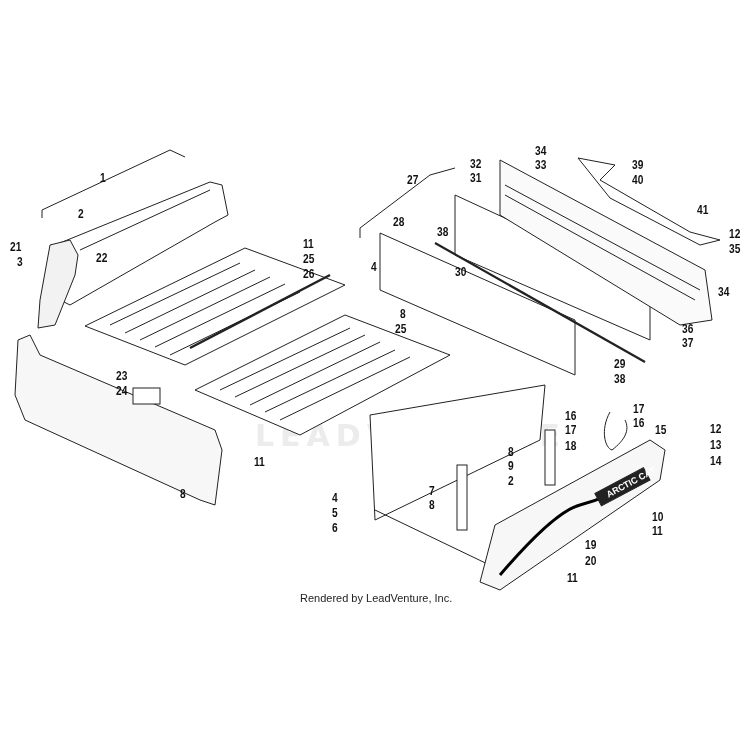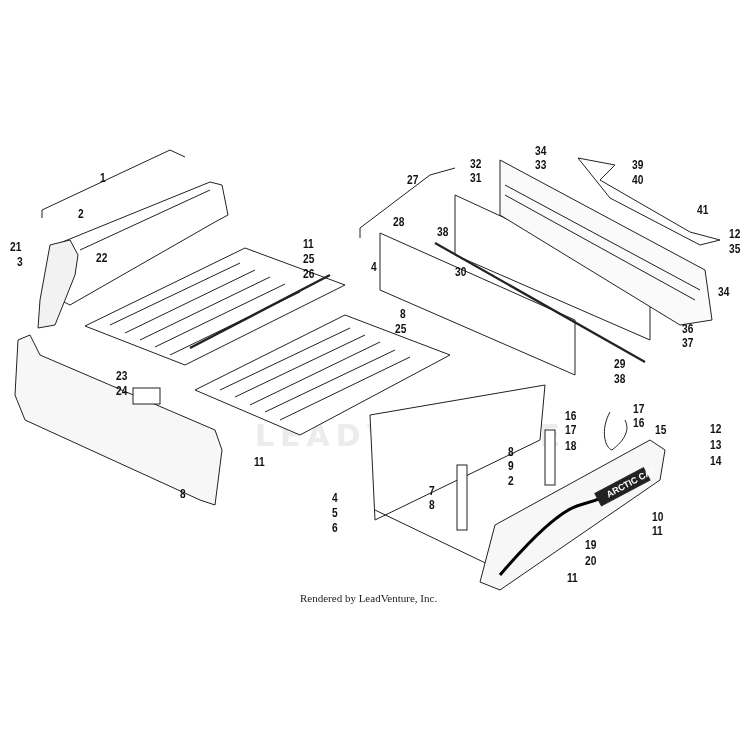--- a/index.html
+++ b/index.html
@@ -1,19 +1,19 @@
 <!DOCTYPE html>
 <html><head>
 <meta charset="utf-8">
 <style>
   html, body { margin:0; padding:0; background:#ffffff; }
   body { width:750px; height:750px; position:relative; overflow:hidden; font-family:"Liberation Sans", sans-serif; }
   #diagram { position:absolute; left:0; top:0; width:750px; height:750px; }
   .callout { position:absolute; font-family:"Liberation Sans", sans-serif; font-size:12px; font-weight:bold; color:#111; line-height:12px; transform:scaleX(0.85); transform-origin:left top; cursor:pointer; }
-  .footer { position:absolute; left:300px; top:592px; font-family:Liberation Serif, serif; font-size:11px; color:#222; }
+  .footer { position:absolute; left:300px; top:592px; font-family:Liberation Sans, sans-serif; font-size:11px; color:#222; }
   .watermark { position:absolute; left:255px; top:418px; font-family:"DejaVu Sans", sans-serif; font-size:30px; letter-spacing:6px; color:#ececec; font-weight:bold; }
 </style>
 </head>
 <body>
 
 <div id="diagram">
   <div class="watermark">LEADVENTURE</div>
 
   <svg width="750" height="750" viewBox="0 0 750 750" style="position:absolute;left:0;top:0">
     <g fill="none" stroke="#222" stroke-width="1">

